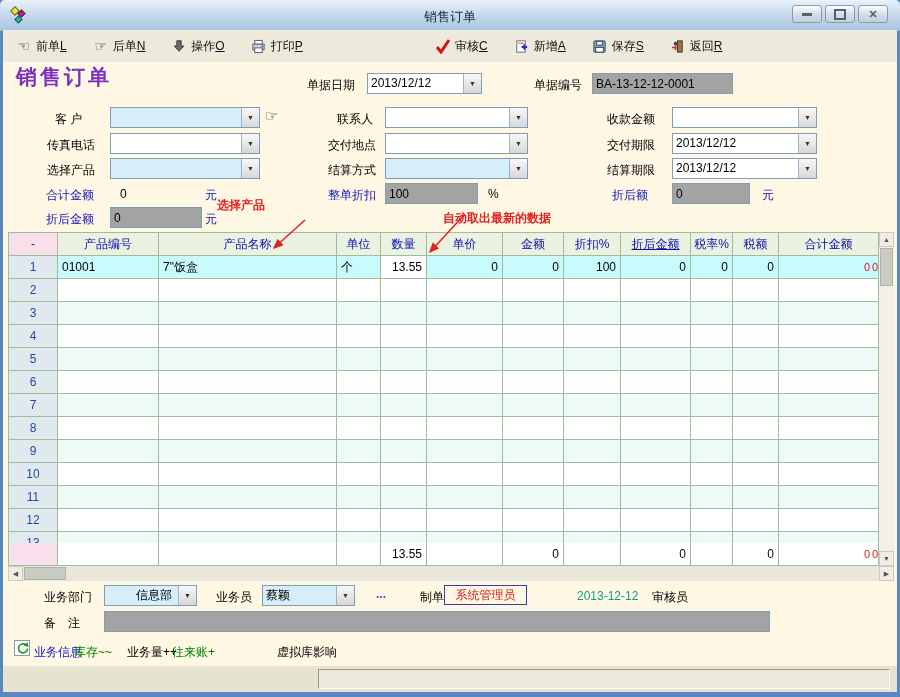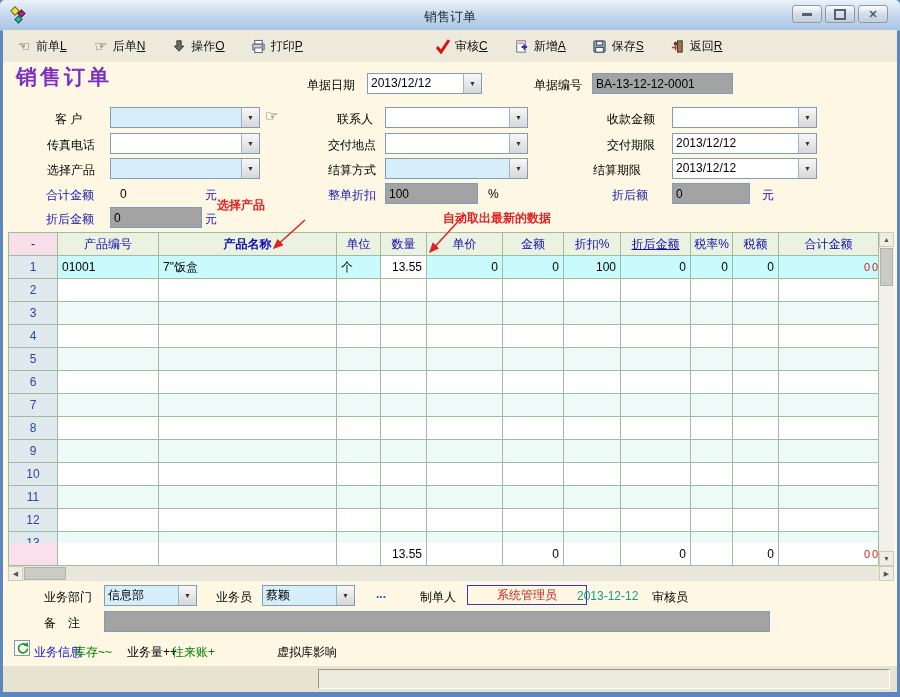--- a/index.html
+++ b/index.html
@@ -225,21 +225,21 @@
   <span class="lbl" style="left:47px;top:162px;">选择产品</span>
   <div class="combo cyan" style="left:110px;top:158px;width:150px;">
     <span class="v"></span>
       <span class="b">▼</span>
   </div>
   <span class="lbl" style="left:328px;top:162px;">结算方式</span>
   <div class="combo cyan" style="left:385px;top:158px;width:143px;">
     <span class="v"></span>
       <span class="b">▼</span>
   </div>
-  <span class="lbl" style="left:593px;top:162px;">结算期限</span>
+  <span class="lbl" style="left:607px;top:162px;">结算期限</span>
   <div class="combo" style="left:672px;top:158px;width:145px;">
     <span class="v">2013/12/12</span>
       <span class="b">▼</span>
   </div>
 
   <span class="lbl blue" style="left:46px;top:187px;">合计金额</span>
   <span class="lbl" style="left:120px;top:187px;">0</span>
   <span class="lbl blue" style="left:205px;top:187px;">元</span>
   <span class="lbl blue" style="left:328px;top:187px;">整单折扣</span>
   <input class="tinput" style="left: 385px; top: 183px; width: 93px;" readonly="" value="100">
@@ -252,21 +252,21 @@
   <input class="tinput" style="left: 110px; top: 207px; width: 92px;" readonly="" value="0">
   <span class="lbl blue" style="left:205px;top:211px;">元</span>
 
   <span class="red" style="left:217px;top:197px;">选择产品</span>
   <span class="red" style="left:443px;top:210px;">自动取出最新的数据</span>
 
   <div class="table-wrap">
     <div class="thead" id="thead">
         <div class="hcell hfirst" style="width: 49px;">-</div>
         <div class="hcell" style="width: 101px;">产品编号</div>
-        <div class="hcell" style="width: 178px; font-weight: bold;">产品名称</div>
+        <div class="hcell" style="width: 178px;">产品名称</div>
         <div class="hcell" style="width: 44px;">单位</div>
         <div class="hcell" style="width: 46px;">数量</div>
         <div class="hcell" style="width: 76px;">单价</div>
         <div class="hcell" style="width: 61px;">金额</div>
         <div class="hcell" style="width: 57px;">折扣%</div>
         <div class="hcell" style="width: 70px; text-decoration: underline;">折后金额</div>
         <div class="hcell" style="width: 42px;">税率%</div>
         <div class="hcell" style="width: 46px;">税额</div>
         <div class="hcell" style="width: 100px;">合计金额</div>
       </div>
@@ -482,32 +482,32 @@
     <div class="sbtn" style="left:0;bottom:0;">▼</div>
   </div>
 
   <div class="hscroll">
     <div class="sbtn" style="left:0;top:0;">◀</div>
     <div class="sthumb" style="left:16px;top:1px;width:42px;height:13px;"></div>
     <div class="sbtn" style="right:0;top:0;">▶</div>
   </div>
 
   <span class="lbl" style="left:44px;top:589px;">业务部门</span>
-  <div class="combo cyan" style="left:104px;top:585px;width:93px;">
+  <div class="combo cyan" style="left:104px;top:585px;width:93px;padding-left:28px;">
     <span class="v">信息部</span>
       <span class="b">▼</span>
   </div>
   <span class="lbl" style="left:216px;top:589px;">业务员</span>
   <div class="combo cyan" style="left:262px;top:585px;width:93px;">
     <span class="v">蔡颖</span>
       <span class="b">▼</span>
   </div>
   <span class="lbl dots" style="left:376px;top:587px;position:absolute;">...</span>
   <span class="lbl" style="left:420px;top:589px;">制单人</span>
-  <div class="makerbox" style="left:467px;top:585px;width:120px;height:20px;">系统管理员</div>
+  <div class="makerbox" style="left:444px;top:585px;width:83px;height:20px;">系统管理员</div>
   <span class="lbl teal" style="left:577px;top:589px;">2013-12-12</span>
   <span class="lbl" style="left:652px;top:589px;">审核员</span>
 
   <span class="lbl" style="left:44px;top:615px;">备　注</span>
   <input class="tinput" style="left: 104px; top: 611px; width: 666px;" readonly="" value="">
 
   <svg style="position:absolute;left:14px;top:640px;" width="16" height="16" viewBox="0 0 16 16">
     <rect x="0.5" y="0.5" width="15" height="15" fill="#fff" stroke="#8899aa"></rect>
     <path d="M12 5a4.5 4.5 0 1 0 1.5 3.5" stroke="#1a9a1a" stroke-width="1.6" fill="none"></path>
     <polygon points="13.5,2 14.5,7 9.5,5.5" fill="#1a9a1a"></polygon>

